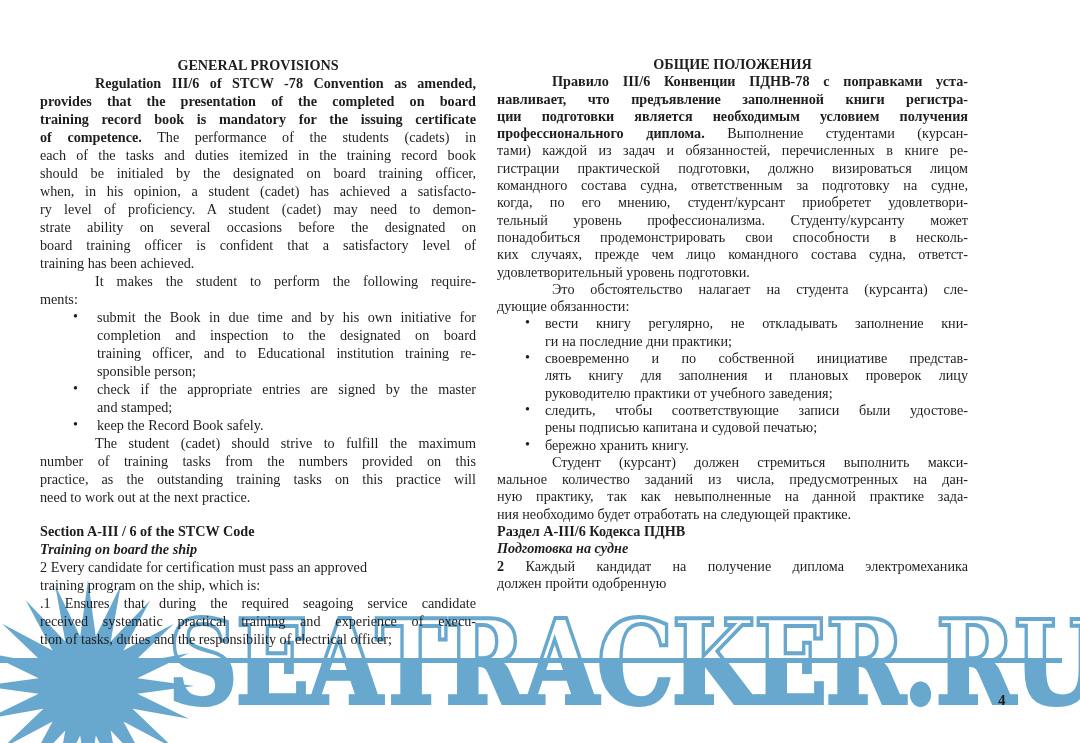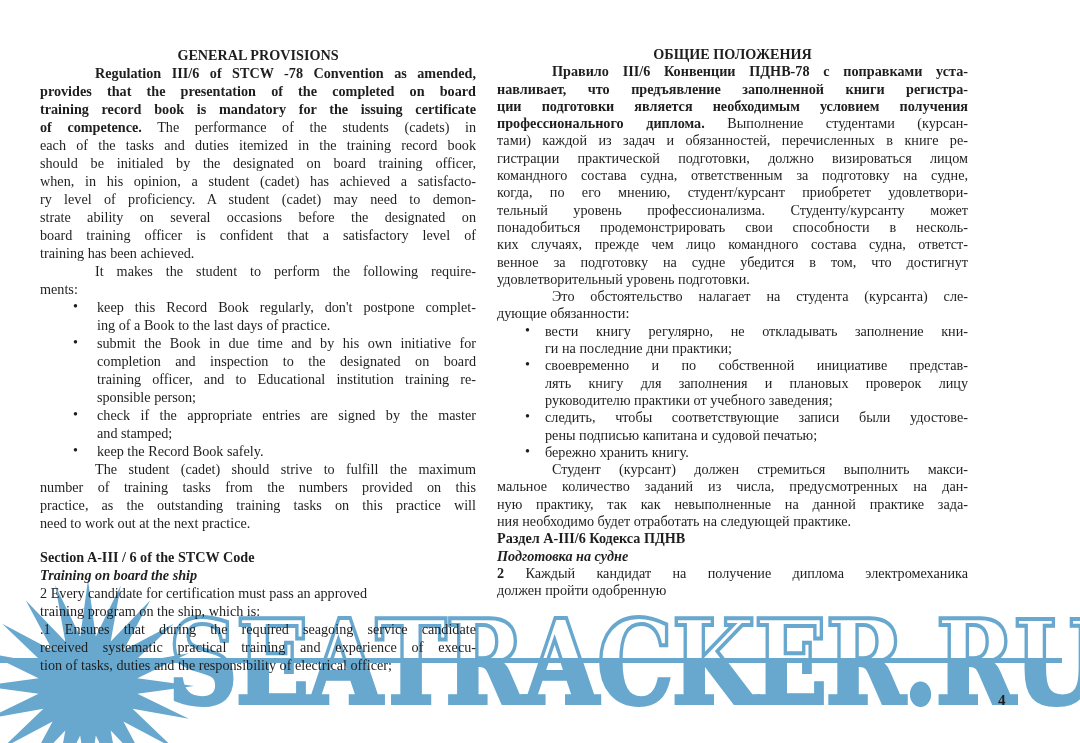--- a/index.html
+++ b/index.html
@@ -2,21 +2,21 @@
 <html><head>
 <meta charset="utf-8">
 <style>
   html,body { margin:0; padding:0; }
   .page {
     position:relative; width:1080px; height:743px;
     background:#ffffff; overflow:hidden;
     font-family:"Liberation Serif", serif;
     color:#1e1e1e;
   }
-  .col { position:absolute; top:46px; z-index:2; }
+  .col { position:absolute; top:56px; z-index:2; }
   .col-left  { left:40px;  width:436px; font-size:14.2px; line-height:18px; }
   .col-right { left:497px; width:471px; font-size:14.2px; line-height:17.3px; }
   .h-center { text-align:center; font-weight:bold; }
   .h-bold { font-weight:bold; }
   .h-bolditalic { font-weight:bold; font-style:italic; }
   .ln { }
   .ln.just { text-align:justify; text-align-last:justify; }
   .bullet { position:relative; padding-left:57px; }
   .bullet::before { content:"\2022"; position:absolute; left:33px; top:-1px; }
   .col-right .bullet { padding-left:48px; }
@@ -66,24 +66,20 @@
         <div class="ln just">ry level of proficiency. A student (cadet) may need to demon-</div>
         <div class="ln just">strate ability on several occasions before the designated on</div>
         <div class="ln just">board training officer is confident that a satisfactory level of</div>
         <div class="ln">training has been achieved.</div>
       </div>
     <div class="block">
         <div class="ln just" style="padding-left: 55px;">It makes the student to perform the following require-</div>
         <div class="ln">ments:</div>
       </div>
     <div class="bullet">
-        <div class="ln just">keep this Record Book regularly, don't postpone complet-</div>
-        <div class="ln">ing of a Book to the last days of practice.</div>
-      </div>
-    <div class="bullet">
         <div class="ln just">submit the Book in due time and by his own initiative for</div>
         <div class="ln just">completion and inspection to the designated on board</div>
         <div class="ln just">training officer, and to Educational institution training re-</div>
         <div class="ln">sponsible person;</div>
       </div>
     <div class="bullet">
         <div class="ln just">check if the appropriate entries are signed by the master</div>
         <div class="ln">and stamped;</div>
       </div>
     <div class="bullet">
@@ -116,21 +112,20 @@
         <div class="ln just"><b>навливает, что предъявление заполненной книги регистра-</b></div>
         <div class="ln just"><b>ции подготовки является необходимым условием получения</b></div>
         <div class="ln just"><b>профессионального диплома.</b> Выполнение студентами (курсан-</div>
         <div class="ln just">тами) каждой из задач и обязанностей, перечисленных в книге ре-</div>
         <div class="ln just">гистрации практической подготовки, должно визироваться лицом</div>
         <div class="ln just">командного состава судна, ответственным за подготовку на судне,</div>
         <div class="ln just">когда, по его мнению, студент/курсант приобретет удовлетвори-</div>
         <div class="ln just">тельный уровень профессионализма. Студенту/курсанту может</div>
         <div class="ln just">понадобиться продемонстрировать свои способности в несколь-</div>
         <div class="ln just">ких случаях, прежде чем лицо командного состава судна, ответст-</div>
-        <div class="ln just">венное за подготовку на судне убедится в том, что достигнут</div>
         <div class="ln">удовлетворительный уровень подготовки.</div>
       </div>
     <div class="block">
         <div class="ln just" style="padding-left: 55px;">Это обстоятельство налагает на студента (курсанта) сле-</div>
         <div class="ln">дующие обязанности:</div>
       </div>
     <div class="bullet">
         <div class="ln just">вести книгу регулярно, не откладывать заполнение кни-</div>
         <div class="ln">ги на последние дни практики;</div>
       </div>

